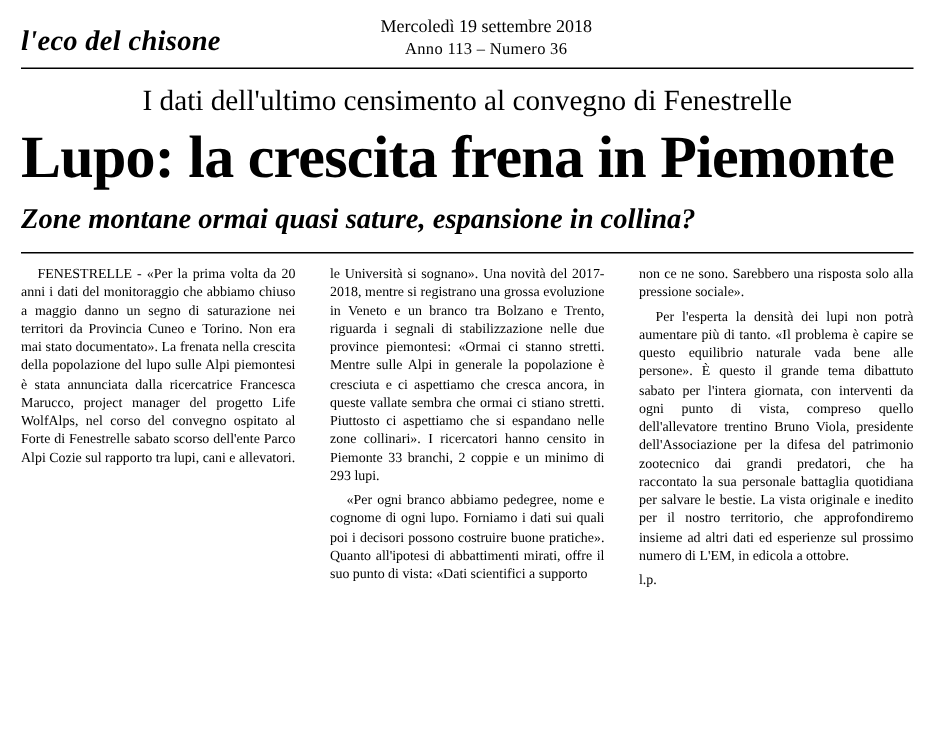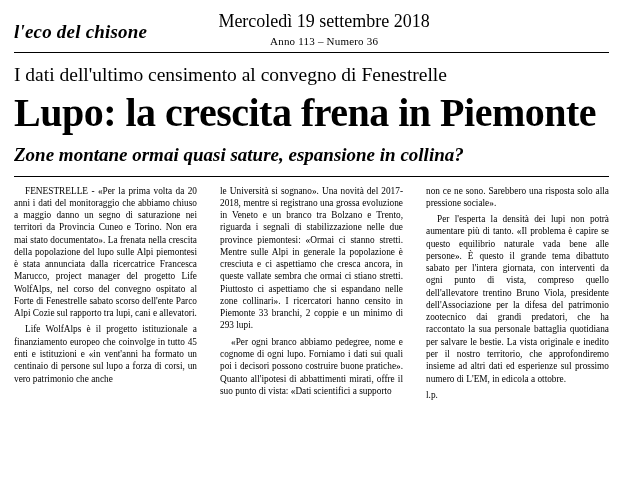--- a/index.html
+++ b/index.html
@@ -37,34 +37,34 @@
     white-space: nowrap;
     padding-top: 6px;
     padding-right: 12px;
   }
   .masthead-center {
     flex: 1;
     text-align: center;
     line-height: 1.25;
   }
   .masthead-date {
-    font-size: 18px;
+    font-size: 12px;
     font-family: "Liberation Serif", serif;
   }
   .masthead-issue {
     font-size: 11px;
     margin-top: 2px;
     letter-spacing: 0.2px;
   }
   .masthead-right {
     width: 120px;
   }
   
   .kicker {
-    text-align: left;
+    text-align: center;
     font-size: 19.5px;
     margin-top: 11px;
     margin-bottom: 6px;
     line-height: 1.1;
   }
   .headline {
     text-align: left;
     font-weight: bold;
     font-size: 40px;
     line-height: 1.05;
@@ -128,21 +128,20 @@
   <h1 class="headline">Lupo: la crescita frena in Piemonte</h1>
 
   <div class="subhead">Zone montane ormai quasi sature, espansione in collina?</div>
 
   <hr class="rule">
 
   <div class="columns">
 
     <div class="col">
       <p>FENESTRELLE - «Per la prima volta da 20 anni i dati del monitoraggio che abbiamo chiuso a maggio danno un segno di saturazione nei territori da Provincia Cuneo e Torino. Non era mai stato documentato». La frenata nella crescita della popolazione del lupo sulle Alpi piemontesi è stata annunciata dalla ricercatrice Francesca Marucco, project manager del progetto Life WolfAlps, nel corso del convegno ospitato al Forte di Fenestrelle sabato scorso dell'ente Parco Alpi Cozie sul rapporto tra lupi, cani e allevatori.</p>
-      <p>Life WolfAlps è il progetto istituzionale a finanziamento europeo che coinvolge in tutto 45 enti e istituzioni e «in vent'anni ha formato un centinaio di persone sul lupo a forza di corsi, un vero patrimonio che anche</p>
     </div>
 
     <div class="col">
       <p class="noindent">le Università si sognano». Una novità del 2017-2018, mentre si registrano una grossa evoluzione in Veneto e un branco tra Bolzano e Trento, riguarda i segnali di stabilizzazione nelle due province piemontesi: «Ormai ci stanno stretti. Mentre sulle Alpi in generale la popolazione è cresciuta e ci aspettiamo che cresca ancora, in queste vallate sembra che ormai ci stiano stretti. Piuttosto ci aspettiamo che si espandano nelle zone collinari». I ricercatori hanno censito in Piemonte 33 branchi, 2 coppie e un minimo di 293 lupi.</p>
       <p>«Per ogni branco abbiamo pedegree, nome e cognome di ogni lupo. Forniamo i dati sui quali poi i decisori possono costruire buone pratiche». Quanto all'ipotesi di abbattimenti mirati, offre il suo punto di vista: «Dati scientifici a supporto</p>
     </div>
 
     <div class="col">
       <p class="noindent">non ce ne sono. Sarebbero una risposta solo alla pressione sociale».</p>
       <p>Per l'esperta la densità dei lupi non potrà aumentare più di tanto. «Il problema è capire se questo equilibrio naturale vada bene alle persone». È questo il grande tema dibattuto sabato per l'intera giornata, con interventi da ogni punto di vista, compreso quello dell'allevatore trentino Bruno Viola, presidente dell'Associazione per la difesa del patrimonio zootecnico dai grandi predatori, che ha raccontato la sua personale battaglia quotidiana per salvare le bestie. La vista originale e inedito per il nostro territorio, che approfondiremo insieme ad altri dati ed esperienze sul prossimo numero di L'EM, in edicola a ottobre.</p>

